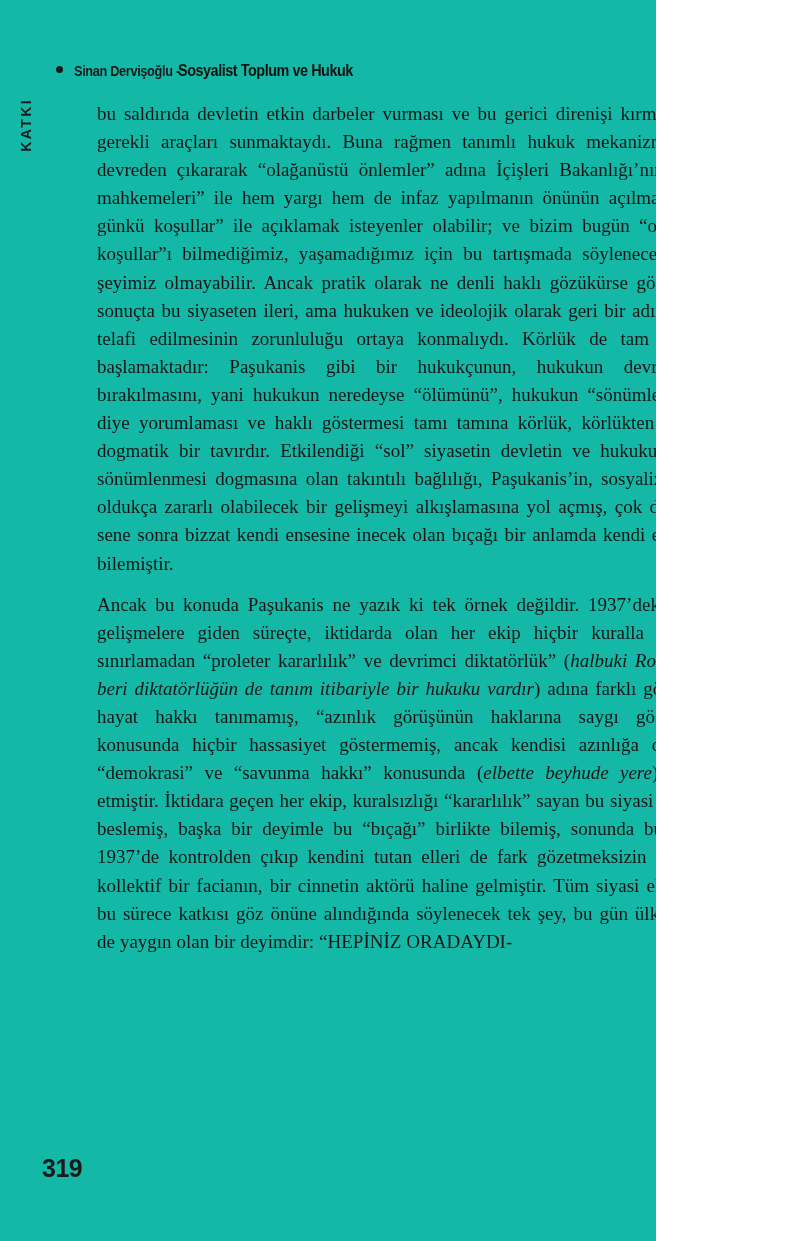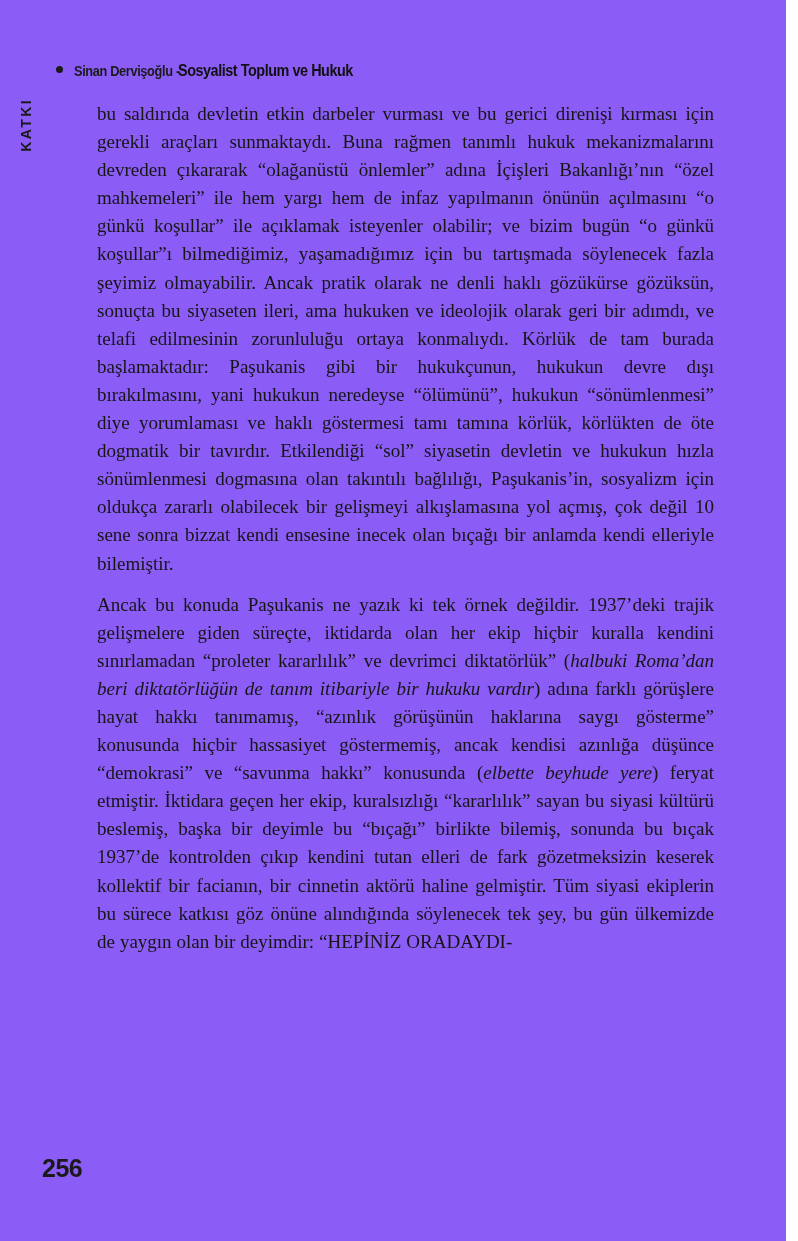--- a/index.html
+++ b/index.html
@@ -2,23 +2,23 @@
 <html><head>
 <meta charset="utf-8">
 <style>
   html, body {
     margin: 0;
     padding: 0;
     background: #ffffff;
   }
   .page {
     position: relative;
-    width: 786px;
+    width: 656px;
     height: 1241px;
-    background: #8b5cf6;
+    background: #14b8a6;
     overflow: hidden;
     font-family: "Liberation Serif", serif;
   }
 
   
   .running-head {
     position: absolute;
     left: 56px;
     top: 62px;
     display: flex;
@@ -137,15 +137,15 @@
 
   <div class="section-tab">
     <span class="section-tab-text">KATKI</span>
   </div>
 
   <div class="text-column">
     <p class="body-par"><span>bu saldırıda devletin etkin darbeler vurması ve bu gerici direnişi kırması için gerekli araçları sunmaktaydı. Buna rağmen tanımlı hukuk mekanizmalarını devreden çıkararak “olağanüstü önlemler” adına İçişleri Bakanlığı’nın “özel mahkemeleri” ile hem yargı hem de infaz yapılmanın önünün açılmasını “o günkü koşullar” ile açıklamak isteyenler olabilir; ve bizim bugün “o günkü koşullar”ı bilmediğimiz, yaşamadığımız için bu tartışmada söylenecek fazla şeyimiz olmayabilir. Ancak pratik olarak ne denli haklı gözükürse gözüksün, sonuçta bu siyaseten ileri, ama hukuken ve ideolojik olarak geri bir adımdı, ve telafi edilmesinin zorunluluğu ortaya konmalıydı. Körlük de tam burada başlamaktadır: Paşukanis gibi bir hukukçunun, hukukun devre dışı bırakılmasını, yani hukukun neredeyse “ölümünü”, hukukun “sönümlenmesi” diye yorumlaması ve haklı göstermesi tamı tamına körlük, körlükten de öte dogmatik bir tavırdır. Etkilendiği “sol” siyasetin devletin ve hukukun hızla sönümlenmesi dogmasına olan takıntılı bağlılığı, Paşukanis’in, sosyalizm için oldukça zararlı olabilecek bir gelişmeyi alkışlamasına yol açmış, çok değil 10 sene sonra bizzat kendi ensesine inecek olan bıçağı bir anlamda kendi elleriyle bilemiştir.</span></p>
     <p class="body-par"><span>Ancak bu konuda Paşukanis ne yazık ki tek örnek değildir. 1937’deki trajik gelişmelere giden süreçte, iktidarda olan her ekip hiçbir kuralla kendini sınırlamadan “proleter kararlılık” ve devrimci diktatörlük” (</span><em>halbuki Roma’dan beri diktatörlüğün de tanım itibariyle bir hukuku vardır</em><span>) adına farklı görüşlere hayat hakkı tanımamış, “azınlık görüşünün haklarına saygı gösterme” konusunda hiçbir hassasiyet göstermemiş, ancak kendisi azınlığa düşünce “demokrasi” ve “savunma hakkı” konusunda (</span><em>elbette beyhude yere</em><span>) feryat etmiştir. İktidara geçen her ekip, kuralsızlığı “kararlılık” sayan bu siyasi kültürü beslemiş, başka bir deyimle bu “bıçağı” birlikte bilemiş, sonunda bu bıçak 1937’de kontrolden çıkıp kendini tutan elleri de fark gözetmeksizin keserek kollektif bir facianın, bir cinnetin aktörü haline gelmiştir. Tüm siyasi ekiplerin bu sürece katkısı göz önüne alındığında söylenecek tek şey, bu gün ülkemizde de yaygın olan bir deyimdir: “HEPİNİZ ORADAYDI-</span></p>
   </div>
 
-  <div class="folio">256</div>
+  <div class="folio">319</div>
 
 </div>
 
 </body></html>

